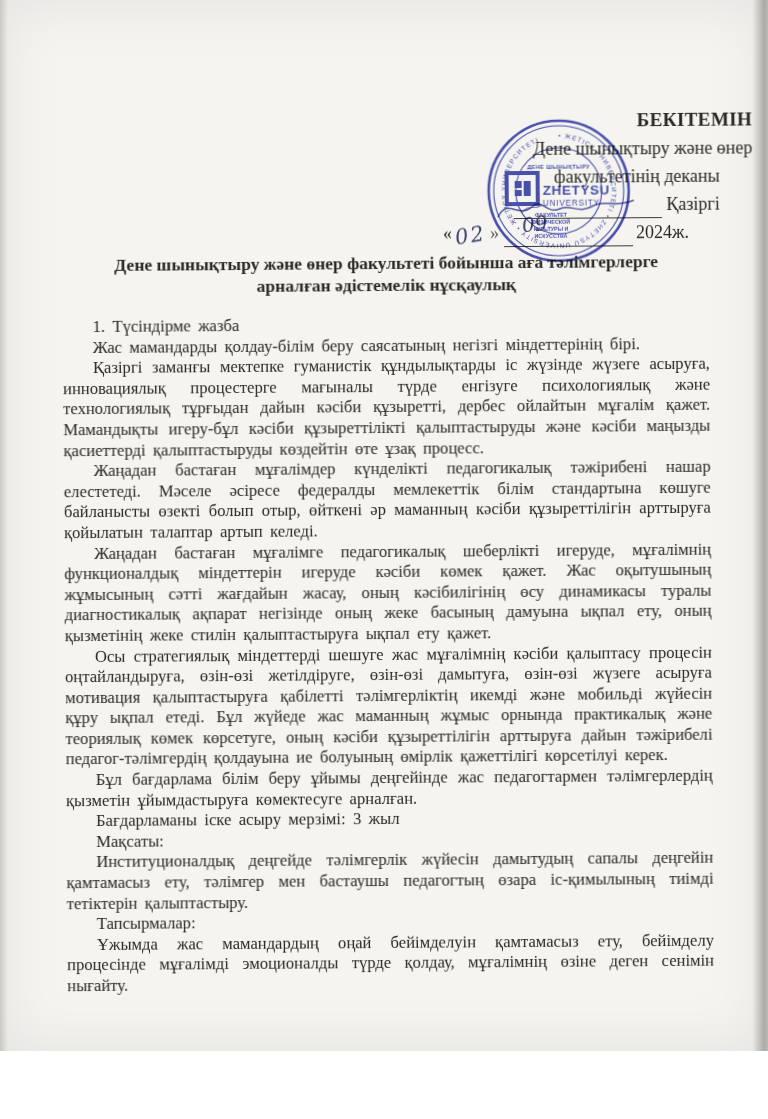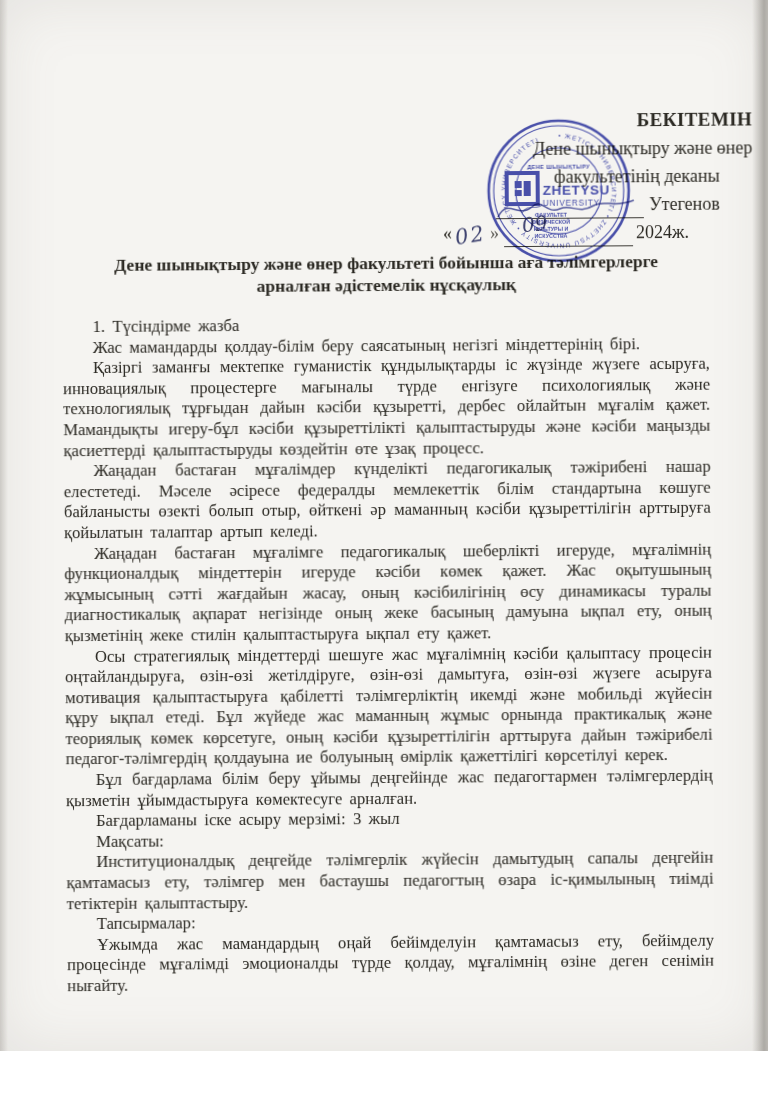--- a/index.html
+++ b/index.html
@@ -74,21 +74,21 @@
 
 <div class="page">
   <div class="sheet-content">
 
     <div class="approval">
       <div class="approve">БЕКІТЕМІН</div>
       <div>Дене шынықтыру және өнер</div>
       <div class="dept2">факультетінің деканы</div>
       <div class="sig-row">
         <span class="uline w1"></span>
-        <span>Утегенов</span>
+        <span>Қазіргі</span>
       </div>
       <div class="date-row">
         <span class="q-day">
           <span class="qo">«</span>
           <span class="hand day">02</span>
           <span class="qc">»</span>
         </span>
         <span class="uline w2">
           <span class="hand month">09</span>
         </span>

